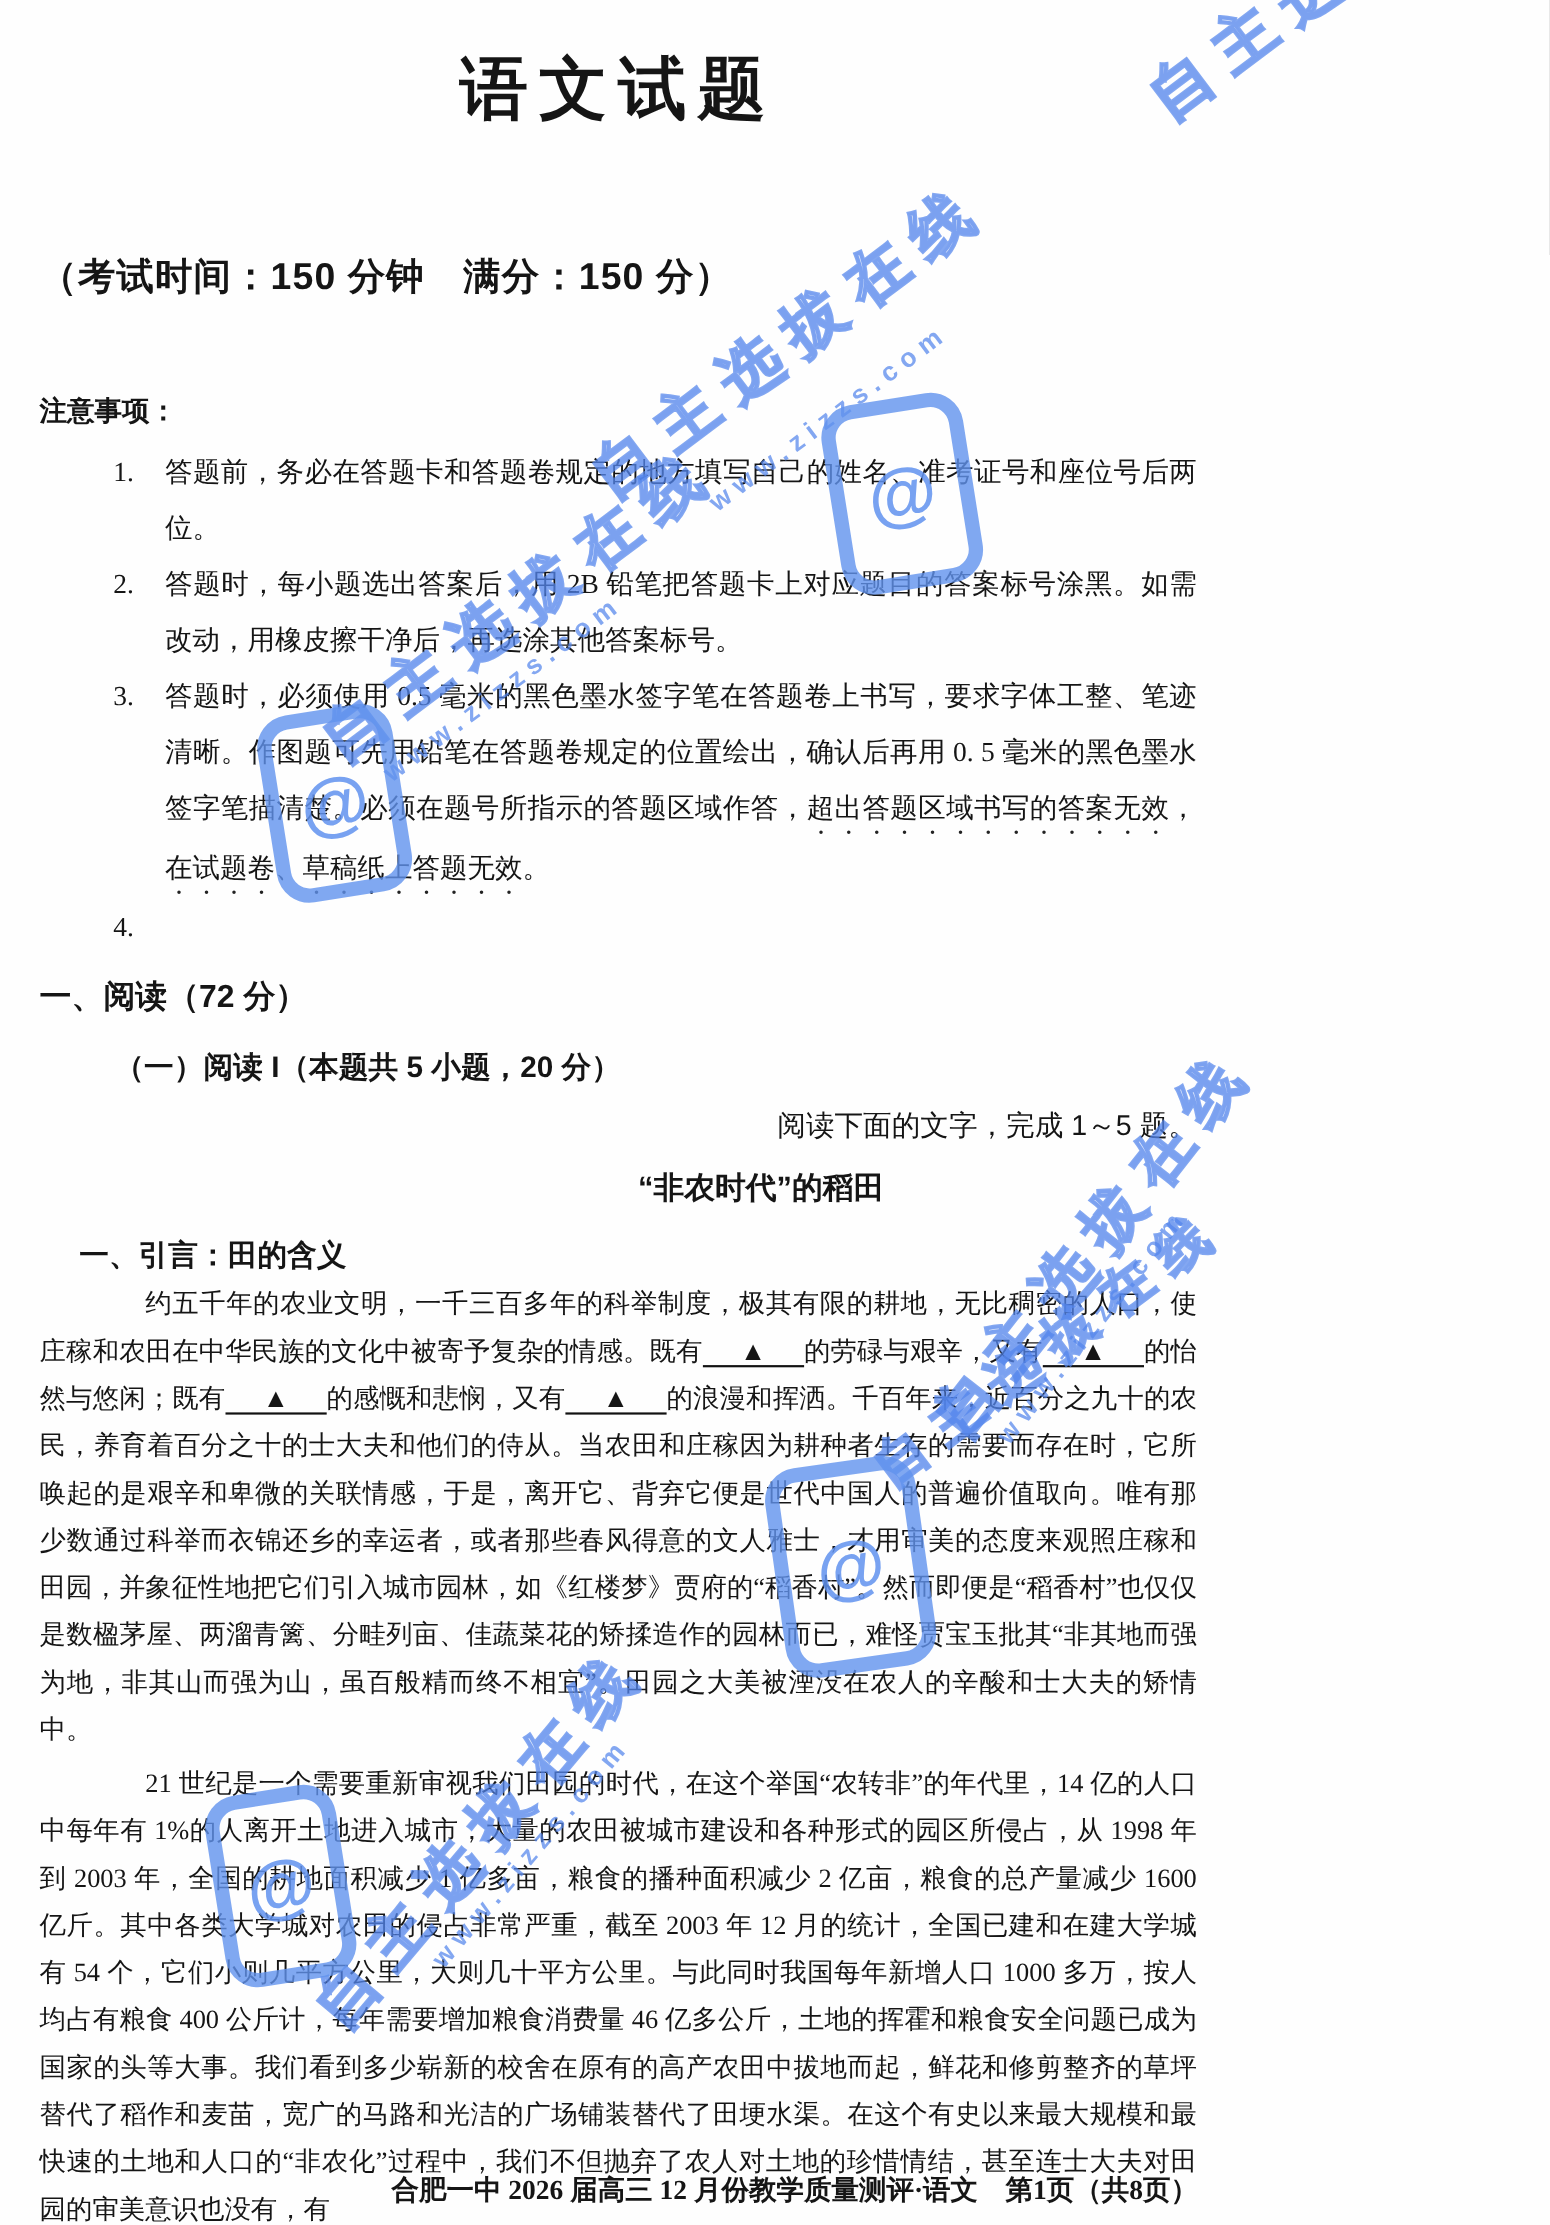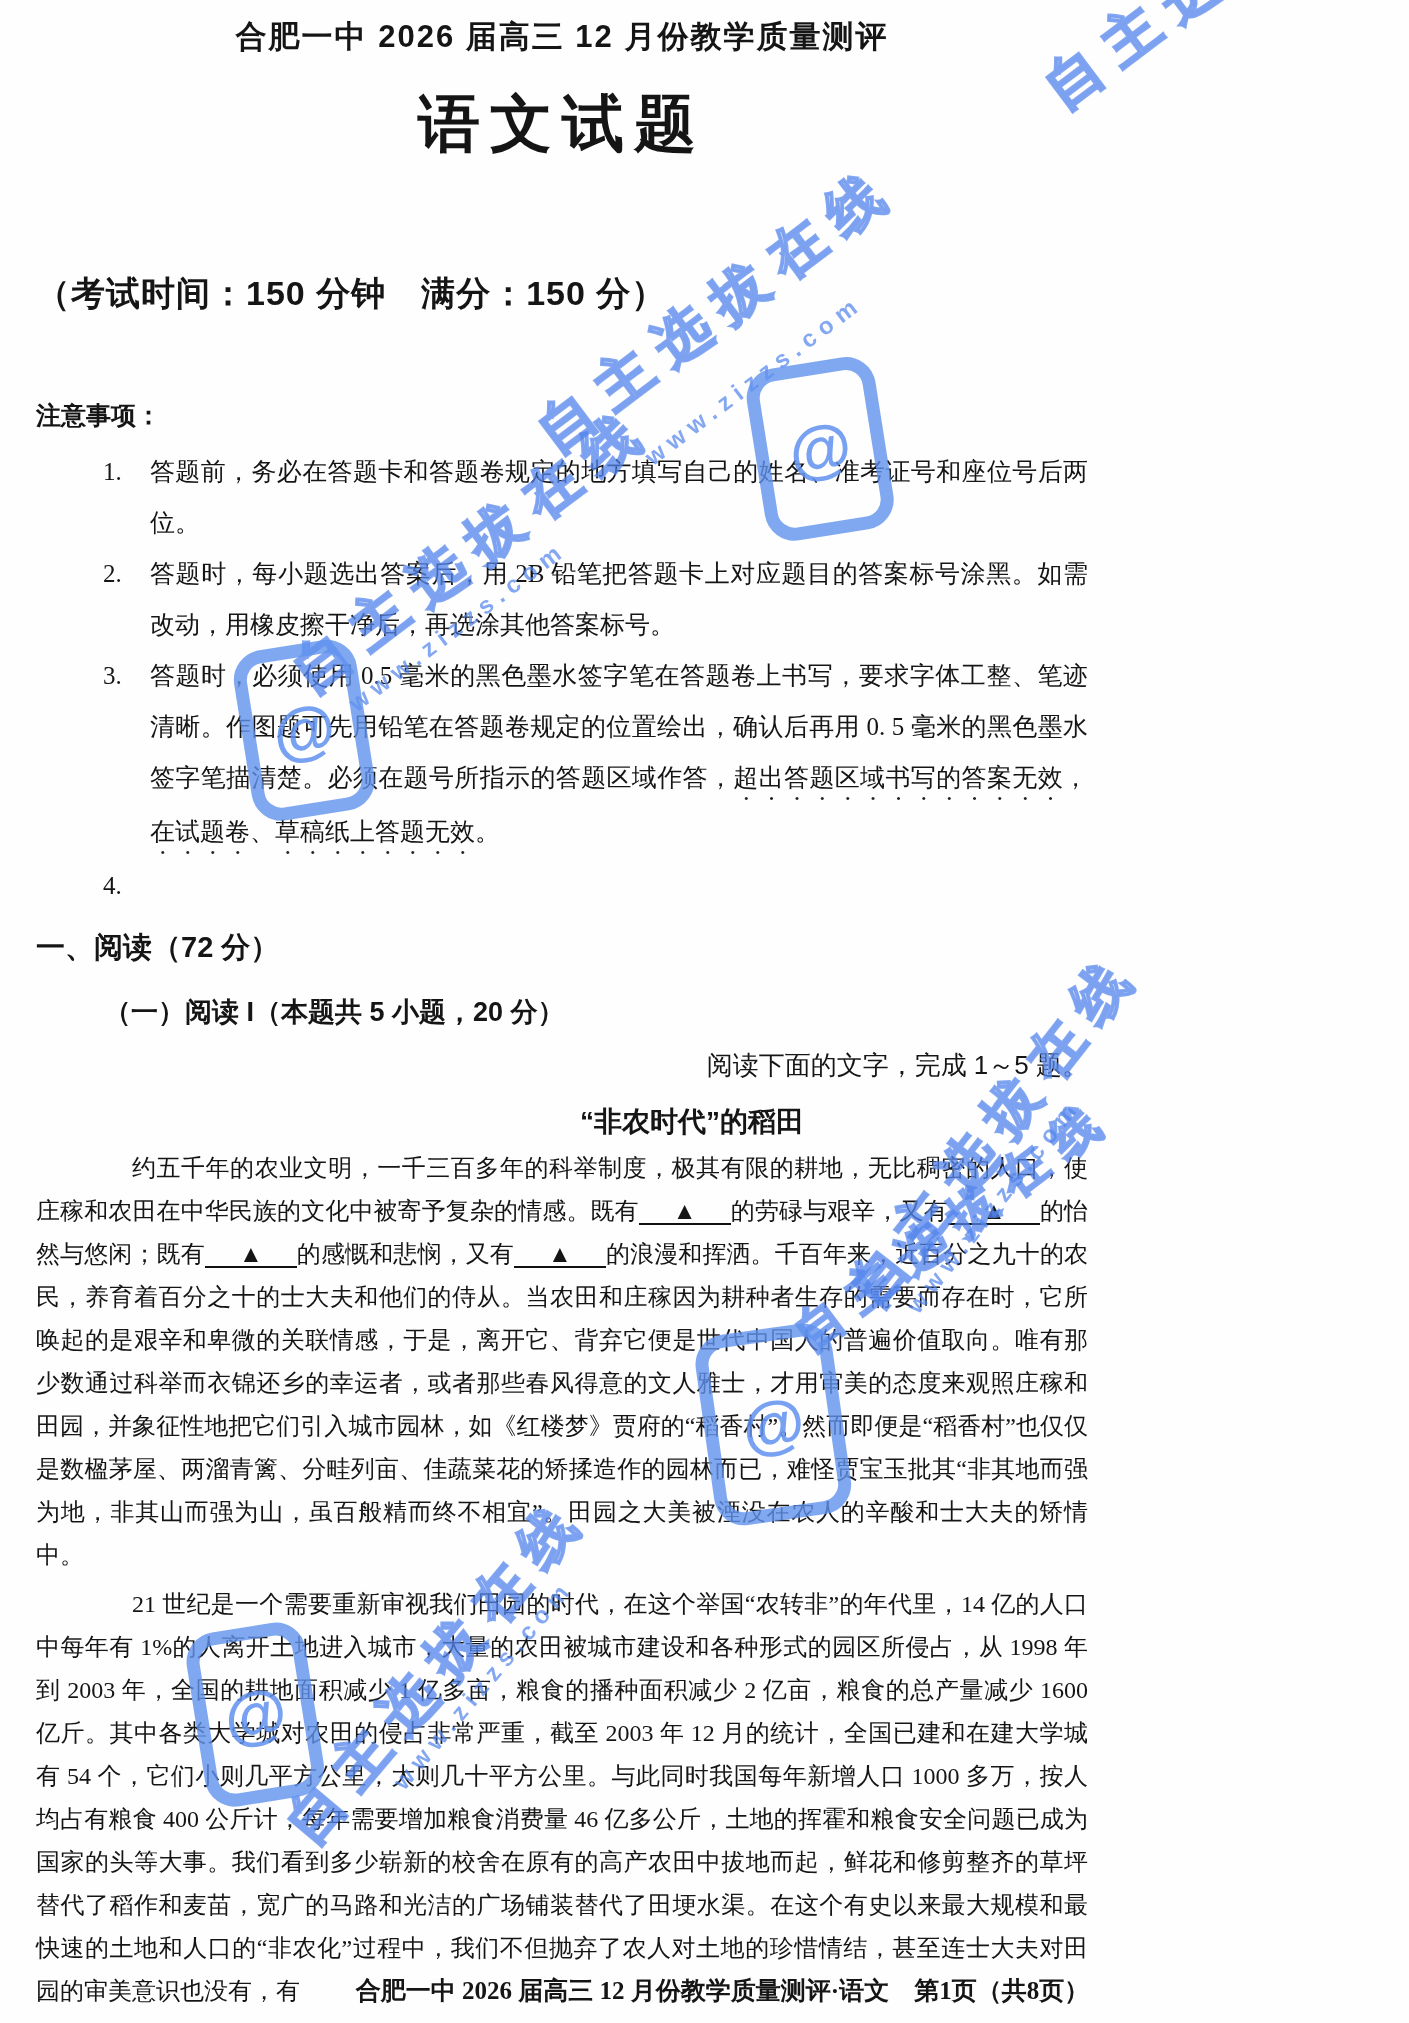--- a/index.html
+++ b/index.html
@@ -69,21 +69,20 @@
     <span>@</span>
   </div>
 
   <div class="wm-cn" style="left:298px;top:1798px;transform:rotate(-50deg);">自主选拔在线</div>
   <div class="wm-url" style="left:398px;top:1772px;transform:rotate(-50deg);">www.zizzs.com</div>
   <div class="wm-logo" style="left:196px;top:1636px;width:94px;height:150px;transform:rotate(-9deg);">
     <span>@</span>
   </div>
 
   <div class="content">
-    <div class="school-line">合肥一中 2026 届高三 12 月份教学质量测评</div>
     <div class="subject-title">语文试题</div>
     <div class="exam-info">（考试时间：150 分钟　满分：150 分）</div>
 
     <div class="notes-head">注意事项：</div>
     <ol class="notes">
       <li>
         <span class="num">1.</span>
         <span>答题前，务必在答题卡和答题卷规定的地方填写自己的姓名、准考证号和座位号后两位。</span>
       </li>
       <li>
@@ -96,19 +95,20 @@
       </li>
       <li>
         <span class="num">4.</span>
       </li>
     </ol>
 
     <div class="part-heading">一、阅读（72 分）</div>
     <div class="group-heading">（一）阅读 I（本题共 5 小题，20 分）</div>
     <div class="instruction">阅读下面的文字，完成 1～5 题。</div>
     <div class="passage-title">“非农时代”的稻田</div>
+    <div class="passage-subheading">一、引言：田的含义</div>
 
     <p class="para" id="para1">约五千年的农业文明，一千三百多年的科举制度，极其有限的耕地，无比稠密的人口，使庄稼和农田在中华民族的文化中被寄予复杂的情感。既有<span class="blank">▲</span>的劳碌与艰辛，又有<span class="blank">▲</span>的怡然与悠闲；既有<span class="blank">▲</span>的感慨和悲悯，又有<span class="blank">▲</span>的浪漫和挥洒。千百年来，近百分之九十的农民，养育着百分之十的士大夫和他们的侍从。当农田和庄稼因为耕种者生存的需要而存在时，它所唤起的是艰辛和卑微的关联情感，于是，离开它、背弃它便是世代中国人的普遍价值取向。唯有那少数通过科举而衣锦还乡的幸运者，或者那些春风得意的文人雅士，才用审美的态度来观照庄稼和田园，并象征性地把它们引入城市园林，如《红楼梦》贾府的“稻香村”。然而即便是“稻香村”也仅仅是数楹茅屋、两溜青篱、分畦列亩、佳蔬菜花的矫揉造作的园林而已，难怪贾宝玉批其“非其地而强为地，非其山而强为山，虽百般精而终不相宜”。田园之大美被湮没在农人的辛酸和士大夫的矫情中。</p>
     <p class="para">21 世纪是一个需要重新审视我们田园的时代，在这个举国“农转非”的年代里，14 亿的人口中每年有 1%的人离开土地进入城市，大量的农田被城市建设和各种形式的园区所侵占，从 1998 年到 2003 年，全国的耕地面积减少 1 亿多亩，粮食的播种面积减少 2 亿亩，粮食的总产量减少 1600 亿斤。其中各类大学城对农田的侵占非常严重，截至 2003 年 12 月的统计，全国已建和在建大学城有 54 个，它们小则几平方公里，大则几十平方公里。与此同时我国每年新增人口 1000 多万，按人均占有粮食 400 公斤计，每年需要增加粮食消费量 46 亿多公斤，土地的挥霍和粮食安全问题已成为国家的头等大事。我们看到多少崭新的校舍在原有的高产农田中拔地而起，鲜花和修剪整齐的草坪替代了稻作和麦苗，宽广的马路和光洁的广场铺装替代了田埂水渠。在这个有史以来最大规模和最快速的土地和人口的“非农化”过程中，我们不但抛弃了农人对土地的珍惜情结，甚至连士大夫对田园的审美意识也没有，有</p>
   </div>
 
   <div class="footer">合肥一中 2026 届高三 12 月份教学质量测评·语文　第1页（共8页）</div>
 </div>
 
 </body></html>

